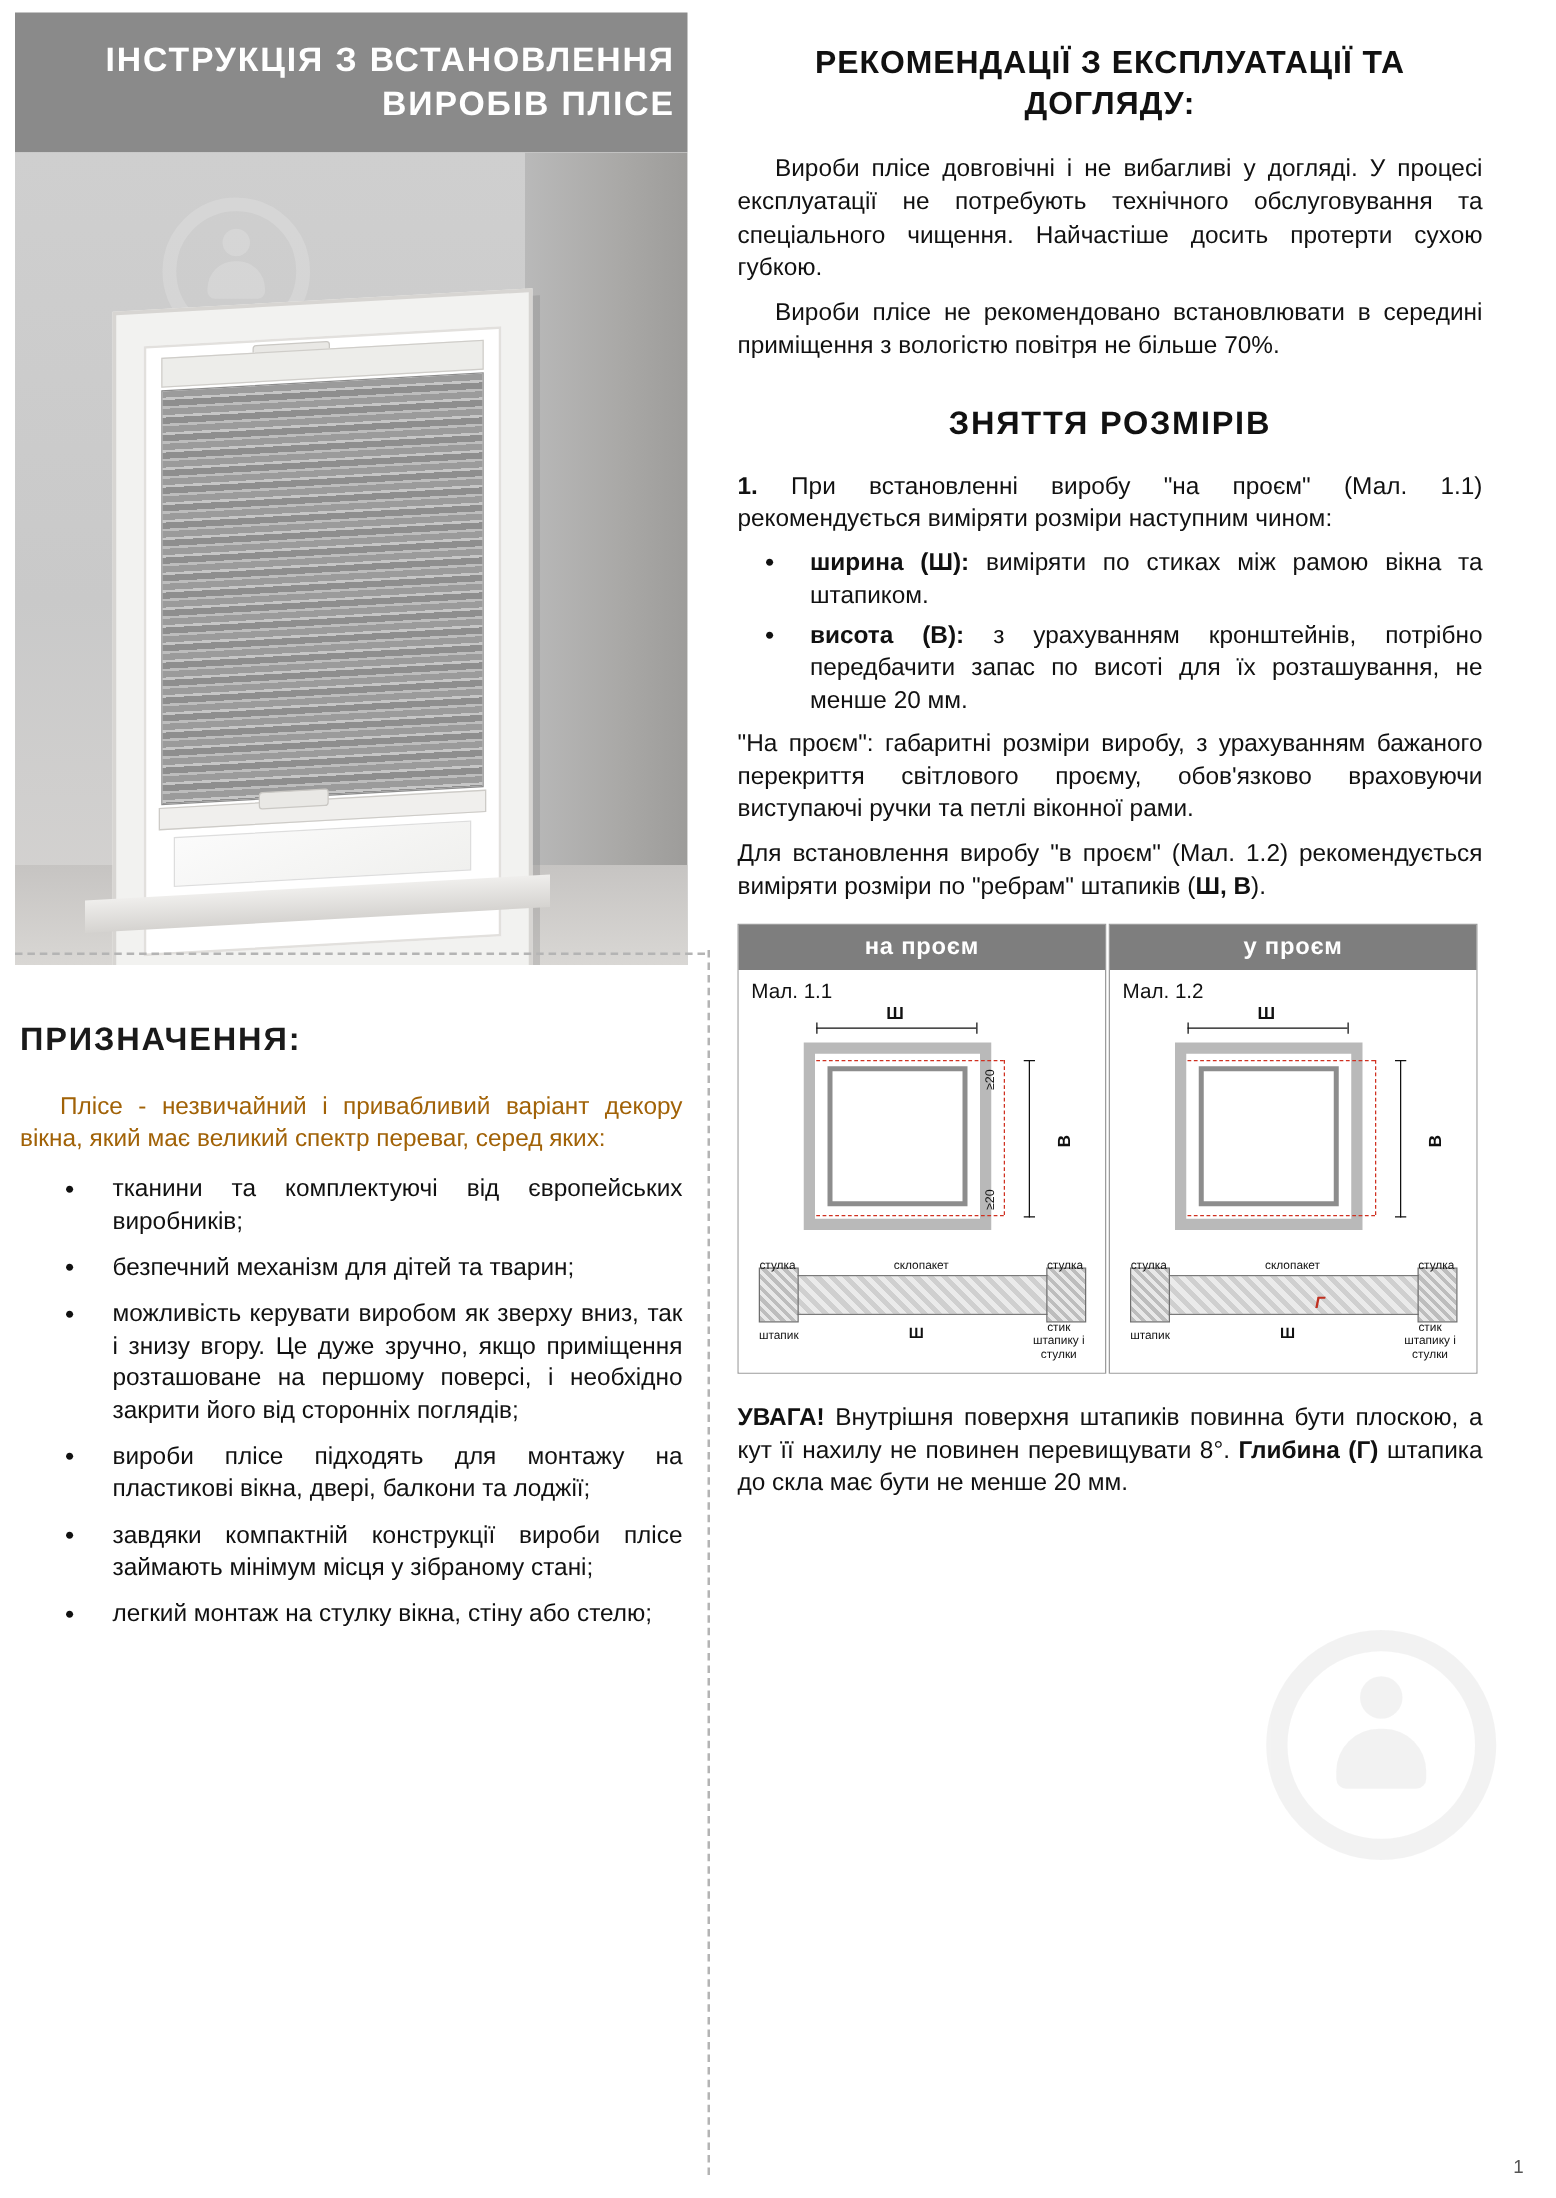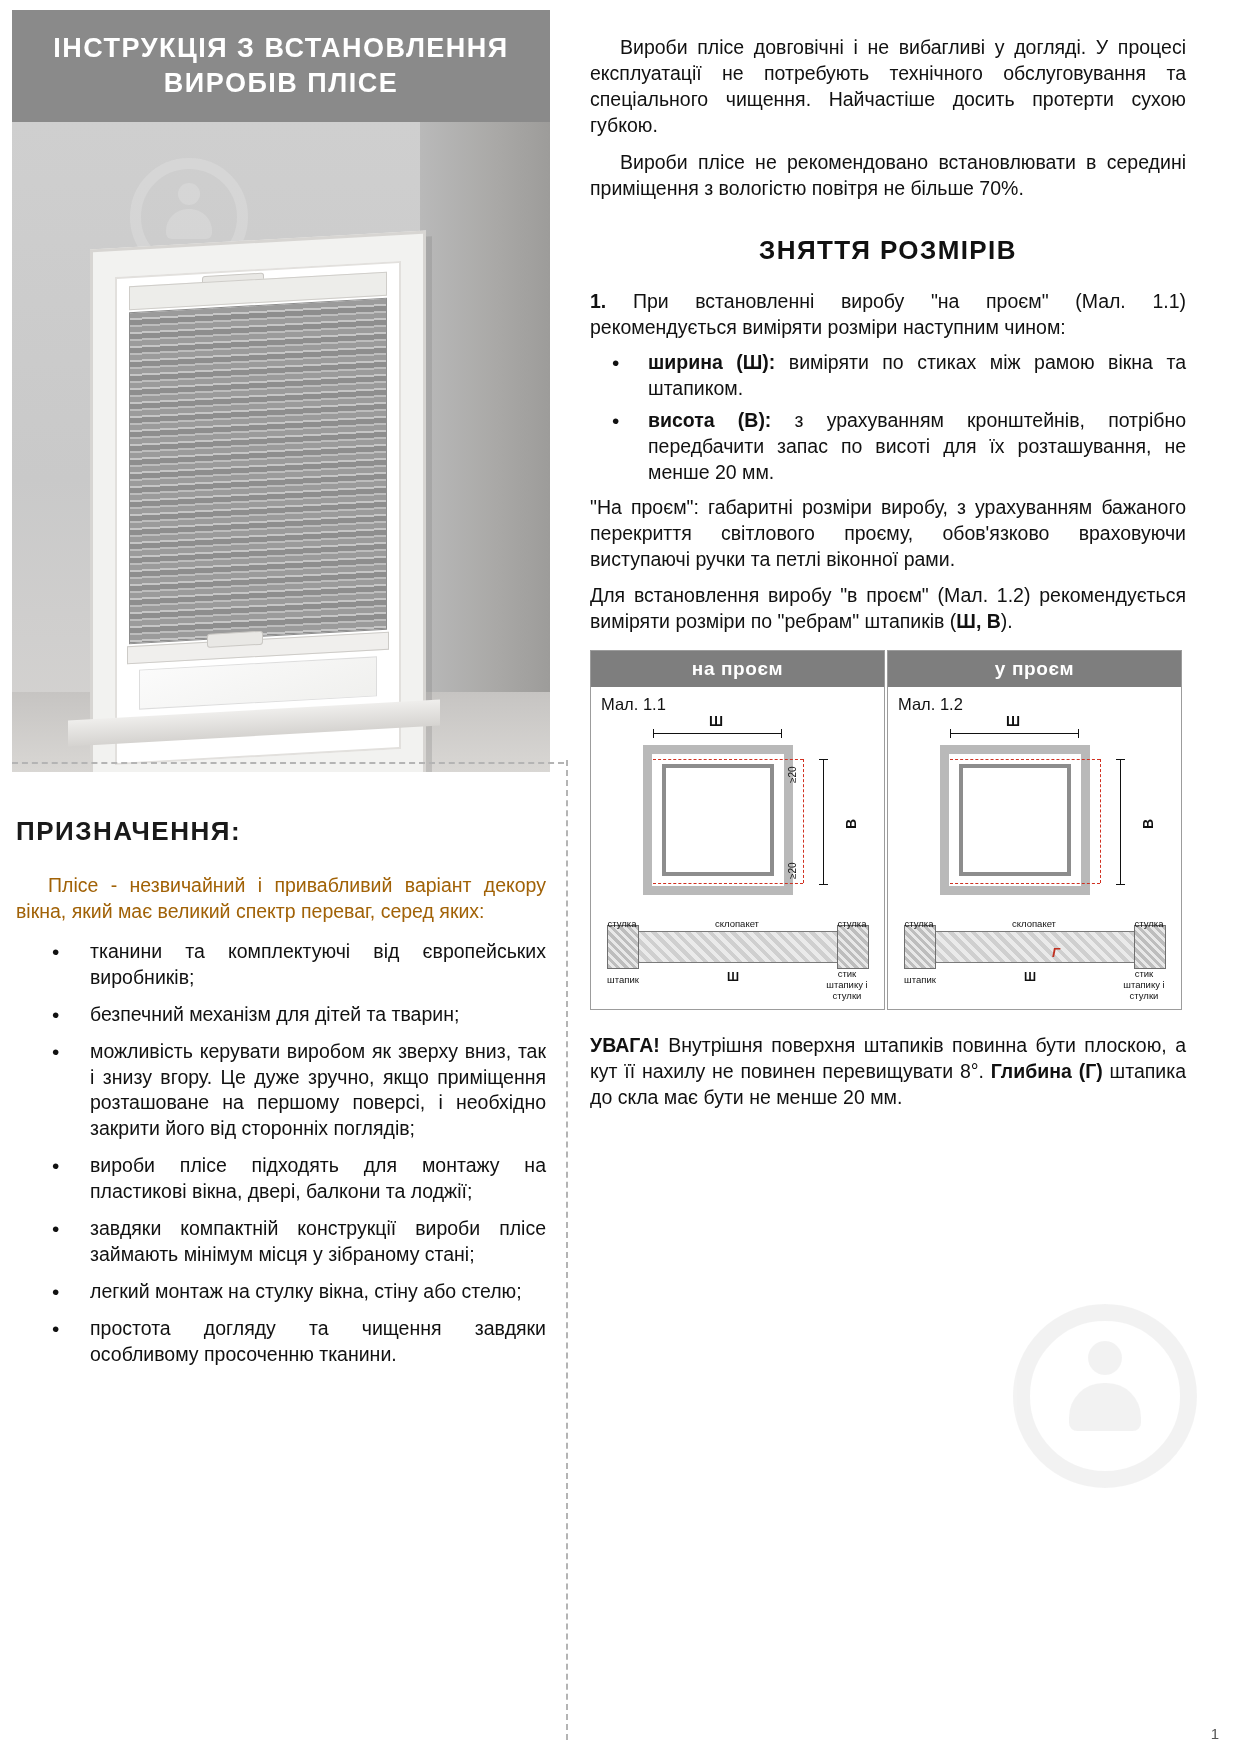--- a/index.html
+++ b/index.html
@@ -25,21 +25,21 @@
     height: 1730px;
   }
   .title-banner {
     width: 538px;
     height: 112px;
     background: #8a8a8a;
     color: #ffffff;
     display: flex;
     align-items: center;
     justify-content: center;
-    text-align: center;
+    text-align: right;
     box-sizing: border-box;
     padding: 4px 10px;
   }
   .title-banner span {
     font-size: 27px;
     font-weight: bold;
     letter-spacing: 1.5px;
     line-height: 1.28;
   }
   .photo {
@@ -478,30 +478,30 @@
     <div class="left-body">
       <div class="h2">ПРИЗНАЧЕННЯ:</div>
       <p class="p indent">Плісе - незвичайний і привабливий варіант декору вікна, який має великий спектр переваг, серед яких:</p>
       <ul class="bullets">
         <li>тканини та комплектуючі від європейських виробників;</li>
         <li>безпечний механізм для дітей та тварин;</li>
         <li>можливість керувати виробом як зверху вниз, так і знизу вгору. Це дуже зручно, якщо приміщення розташоване на першому поверсі, і необхідно закрити його від сторонніх поглядів;</li>
         <li>вироби плісе підходять для монтажу на пластикові вікна, двері, балкони та лоджії;</li>
         <li>завдяки компактній конструкції вироби плісе займають мінімум місця у зібраному стані;</li>
         <li>легкий монтаж на стулку вікна, стіну або стелю;</li>
-        <li>простота догляду та чищення завдяки особливому просоченню тканини.</li>
       </ul>
     </div>
   </div>
 
   <div class="divider-h"></div>
   <div class="divider"></div>
 
   <div class="right-col">
 
+    <div class="h1r">РЕКОМЕНДАЦІЇ З ЕКСПЛУАТАЦІЇ ТА ДОГЛЯДУ:</div>
 
     <p class="pr indent">Вироби плісе довговічні і не вибагливі у догляді. У процесі експлуатації не потребують технічного обслуговування та спеціального чищення. Найчастіше досить протерти сухою губкою.</p>
     <p class="pr indent">Вироби плісе не рекомендовано встановлювати в середині приміщення з вологістю повітря не більше 70%.</p>
 
     <div class="h2r">ЗНЯТТЯ РОЗМІРІВ</div>
 
     <p class="pr">
       <b>1.</b>
       <span>При встановленні виробу "на проєм" (Мал. 1.1) рекомендується виміряти розміри наступним чином:</span>
     </p>

